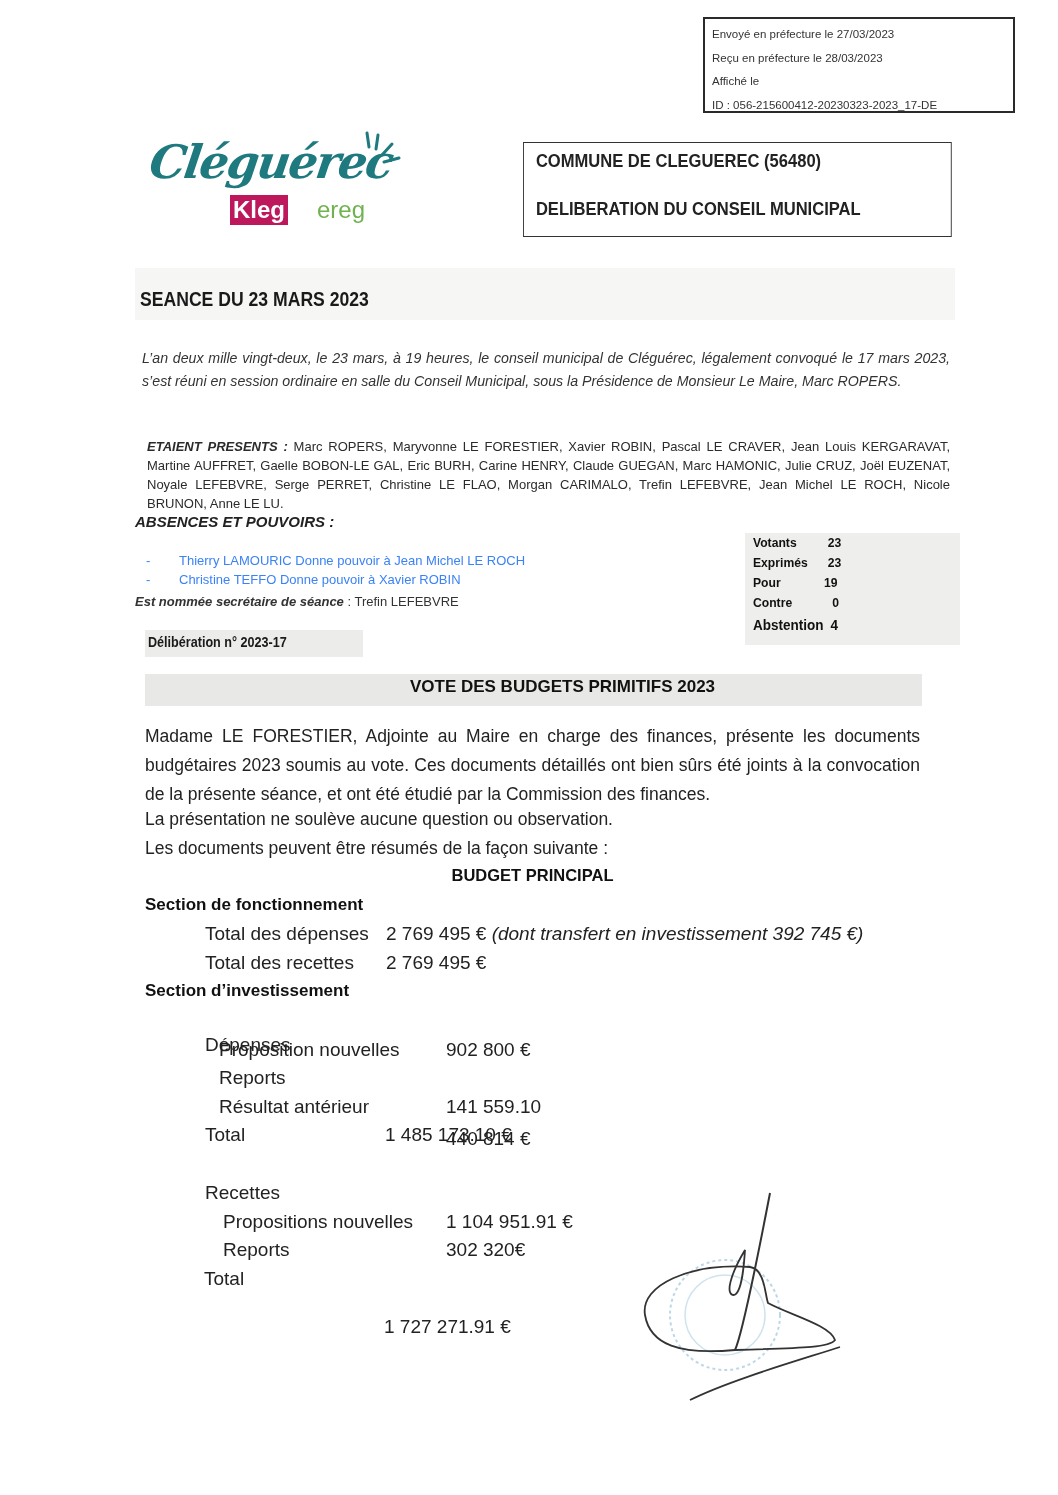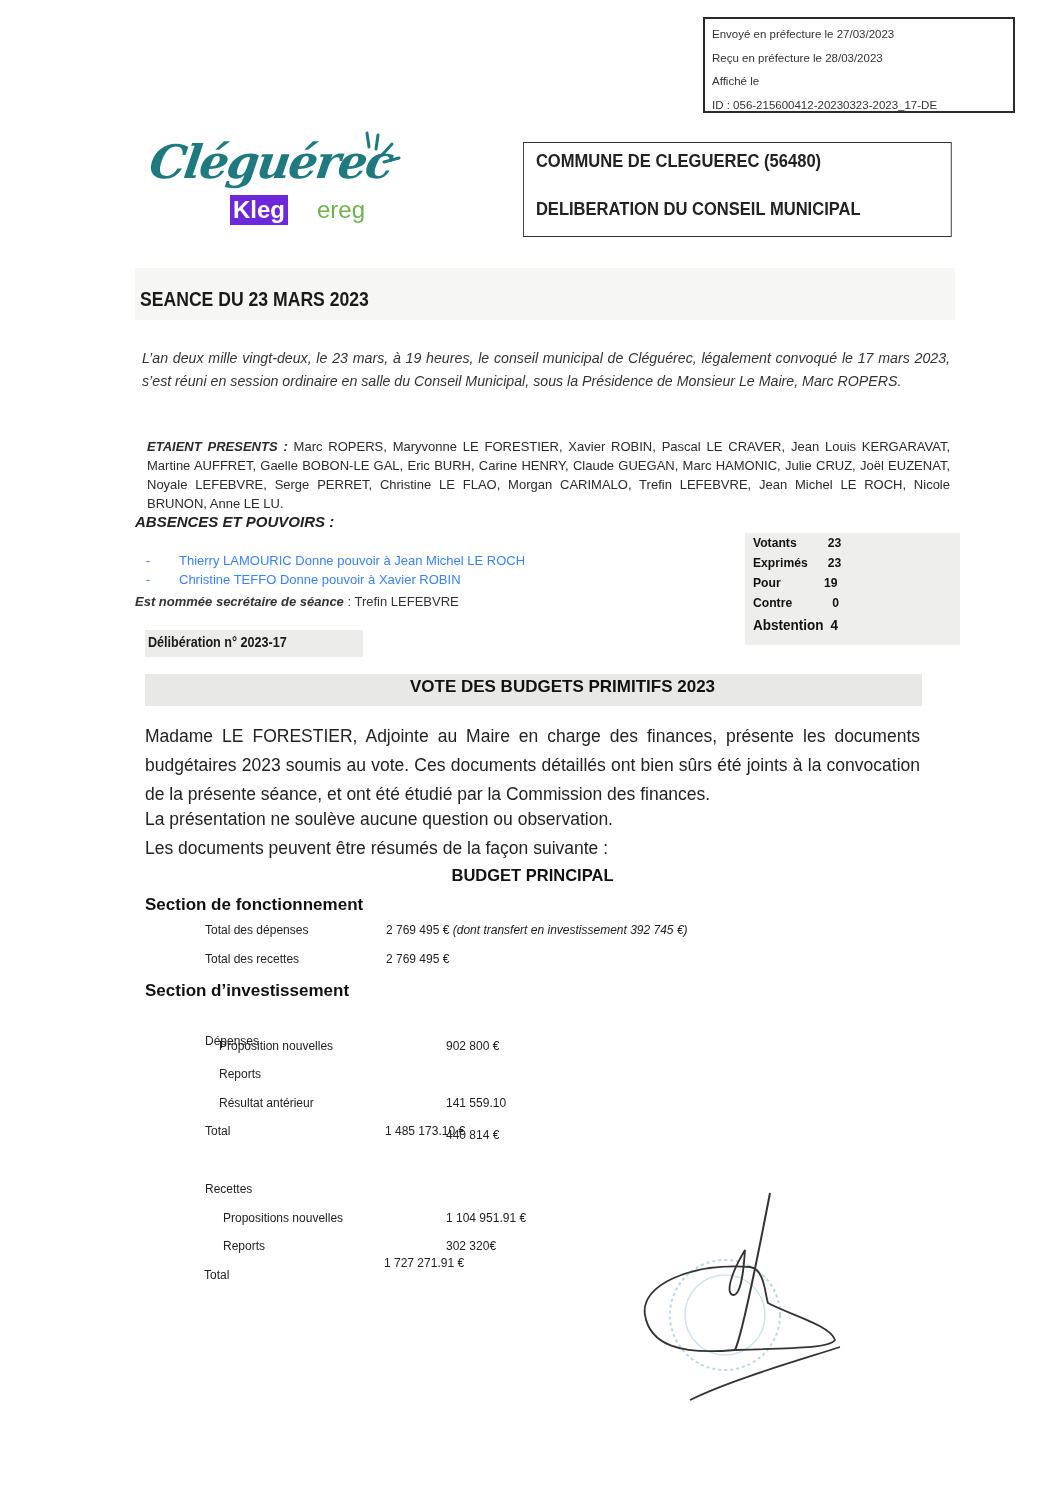--- a/index.html
+++ b/index.html
@@ -20,21 +20,21 @@
 
     
     .logo { left: 145px; top: 125px; width: 260px; height: 105px; }
     .logo-script {
       left: 5px; top: 10px; font-family: "DejaVu Serif", serif; font-style: italic;
       font-weight: bold; font-size: 46px; color: #1f7a80; letter-spacing: -2px;
       transform: skew(-8deg);
     }
     .logo-klege {
       left: 85px; top: 70px; height: 30px; padding: 0 3px;
-      background: #6d28d9; color: #fff; font-weight: bold; font-size: 24px; line-height: 30px;
+      background: #be185d; color: #fff; font-weight: bold; font-size: 24px; line-height: 30px;
     }
     .logo-reg {
       left: 172px; top: 70px; color: #6fb24f; font-size: 24px; line-height: 30px; font-weight: normal;
     }
     .logo-rays { left: 218px; top: 0px; }
 
     
     .commune-box {
       left: 523px; top: 142px; width: 466px; height: 95px;
       border: 1.5px solid #333; box-sizing: border-box;
@@ -90,21 +90,21 @@
 
     .body-para {
       left: 145px; top: 722px; width: 775px; font-size: 17.5px; line-height: 29px;
       color: #222; text-align: justify;
     }
     .body-line { left: 145px; font-size: 17.5px; color: #222; }
 
     .budget-title { left: 145px; top: 866px; width: 775px; text-align: center; font-weight: bold; font-size: 16.5px; color: #111; }
 
     .section-h { left: 145px; font-weight: bold; font-size: 17px; color: #111; }
-    .line { font-size: 12px; color: #222; white-space: nowrap; }
+    .line { font-size: 19px; color: #222; white-space: nowrap; }
     .line .note { font-style: italic; }
 
     .signature { left: 630px; top: 1185px; }
   </style>
 </head>
 <body>
 
 <div class="abs stamp">
   <div>Envoyé en préfecture le 27/03/2023</div>
   <div>Reçu en préfecture le 28/03/2023</div>
@@ -206,21 +206,21 @@
 <div class="abs line" style="left:446px; top:1096px;">141 559.10</div>
 <div class="abs line" style="left:205px; top:1124px;">Total</div>
 <div class="abs line" style="left:385px; top:1124px;">1 485 173.10 €</div>
 
 <div class="abs line" style="left:205px; top:1182px;">Recettes</div>
 <div class="abs line" style="left:223px; top:1211px;">Propositions nouvelles</div>
 <div class="abs line" style="left:446px; top:1211px;">1 104 951.91 €</div>
 <div class="abs line" style="left:223px; top:1239px;">Reports</div>
 <div class="abs line" style="left:446px; top:1239px;">302 320€</div>
 <div class="abs line" style="left:204px; top:1268px;">Total</div>
-<div class="abs line" style="left:384px; top:1256px;">1 727 271.91 €</div>
+<div class="abs line" style="left:384px; top:1316px;">1 727 271.91 €</div>
 
 <svg class="abs signature" width="240" height="230" viewBox="0 0 240 230">
   <circle cx="95" cy="130" r="55" fill="none" stroke="#bcd8e6" stroke-width="2" stroke-dasharray="3 3"></circle>
   <circle cx="95" cy="130" r="40" fill="none" stroke="#cfe3ee" stroke-width="1.5"></circle>
   <path d="M 140 8 C 130 60 112 150 105 165" fill="none" stroke="#333" stroke-width="2"></path>
   <path d="M 115 65 C 100 90 95 110 104 110 C 112 108 114 80 115 65 Z" fill="none" stroke="#333" stroke-width="1.8"></path>
   <path d="M 105 165 C 50 170 20 160 15 130 C 10 100 60 78 120 82 C 135 84 135 110 138 118 C 160 130 200 140 205 155 C 200 162 180 163 105 165" fill="none" stroke="#333" stroke-width="1.8"></path>
   <path d="M 210 162 C 170 175 100 195 60 215" fill="none" stroke="#333" stroke-width="1.8"></path>
 </svg>
 

